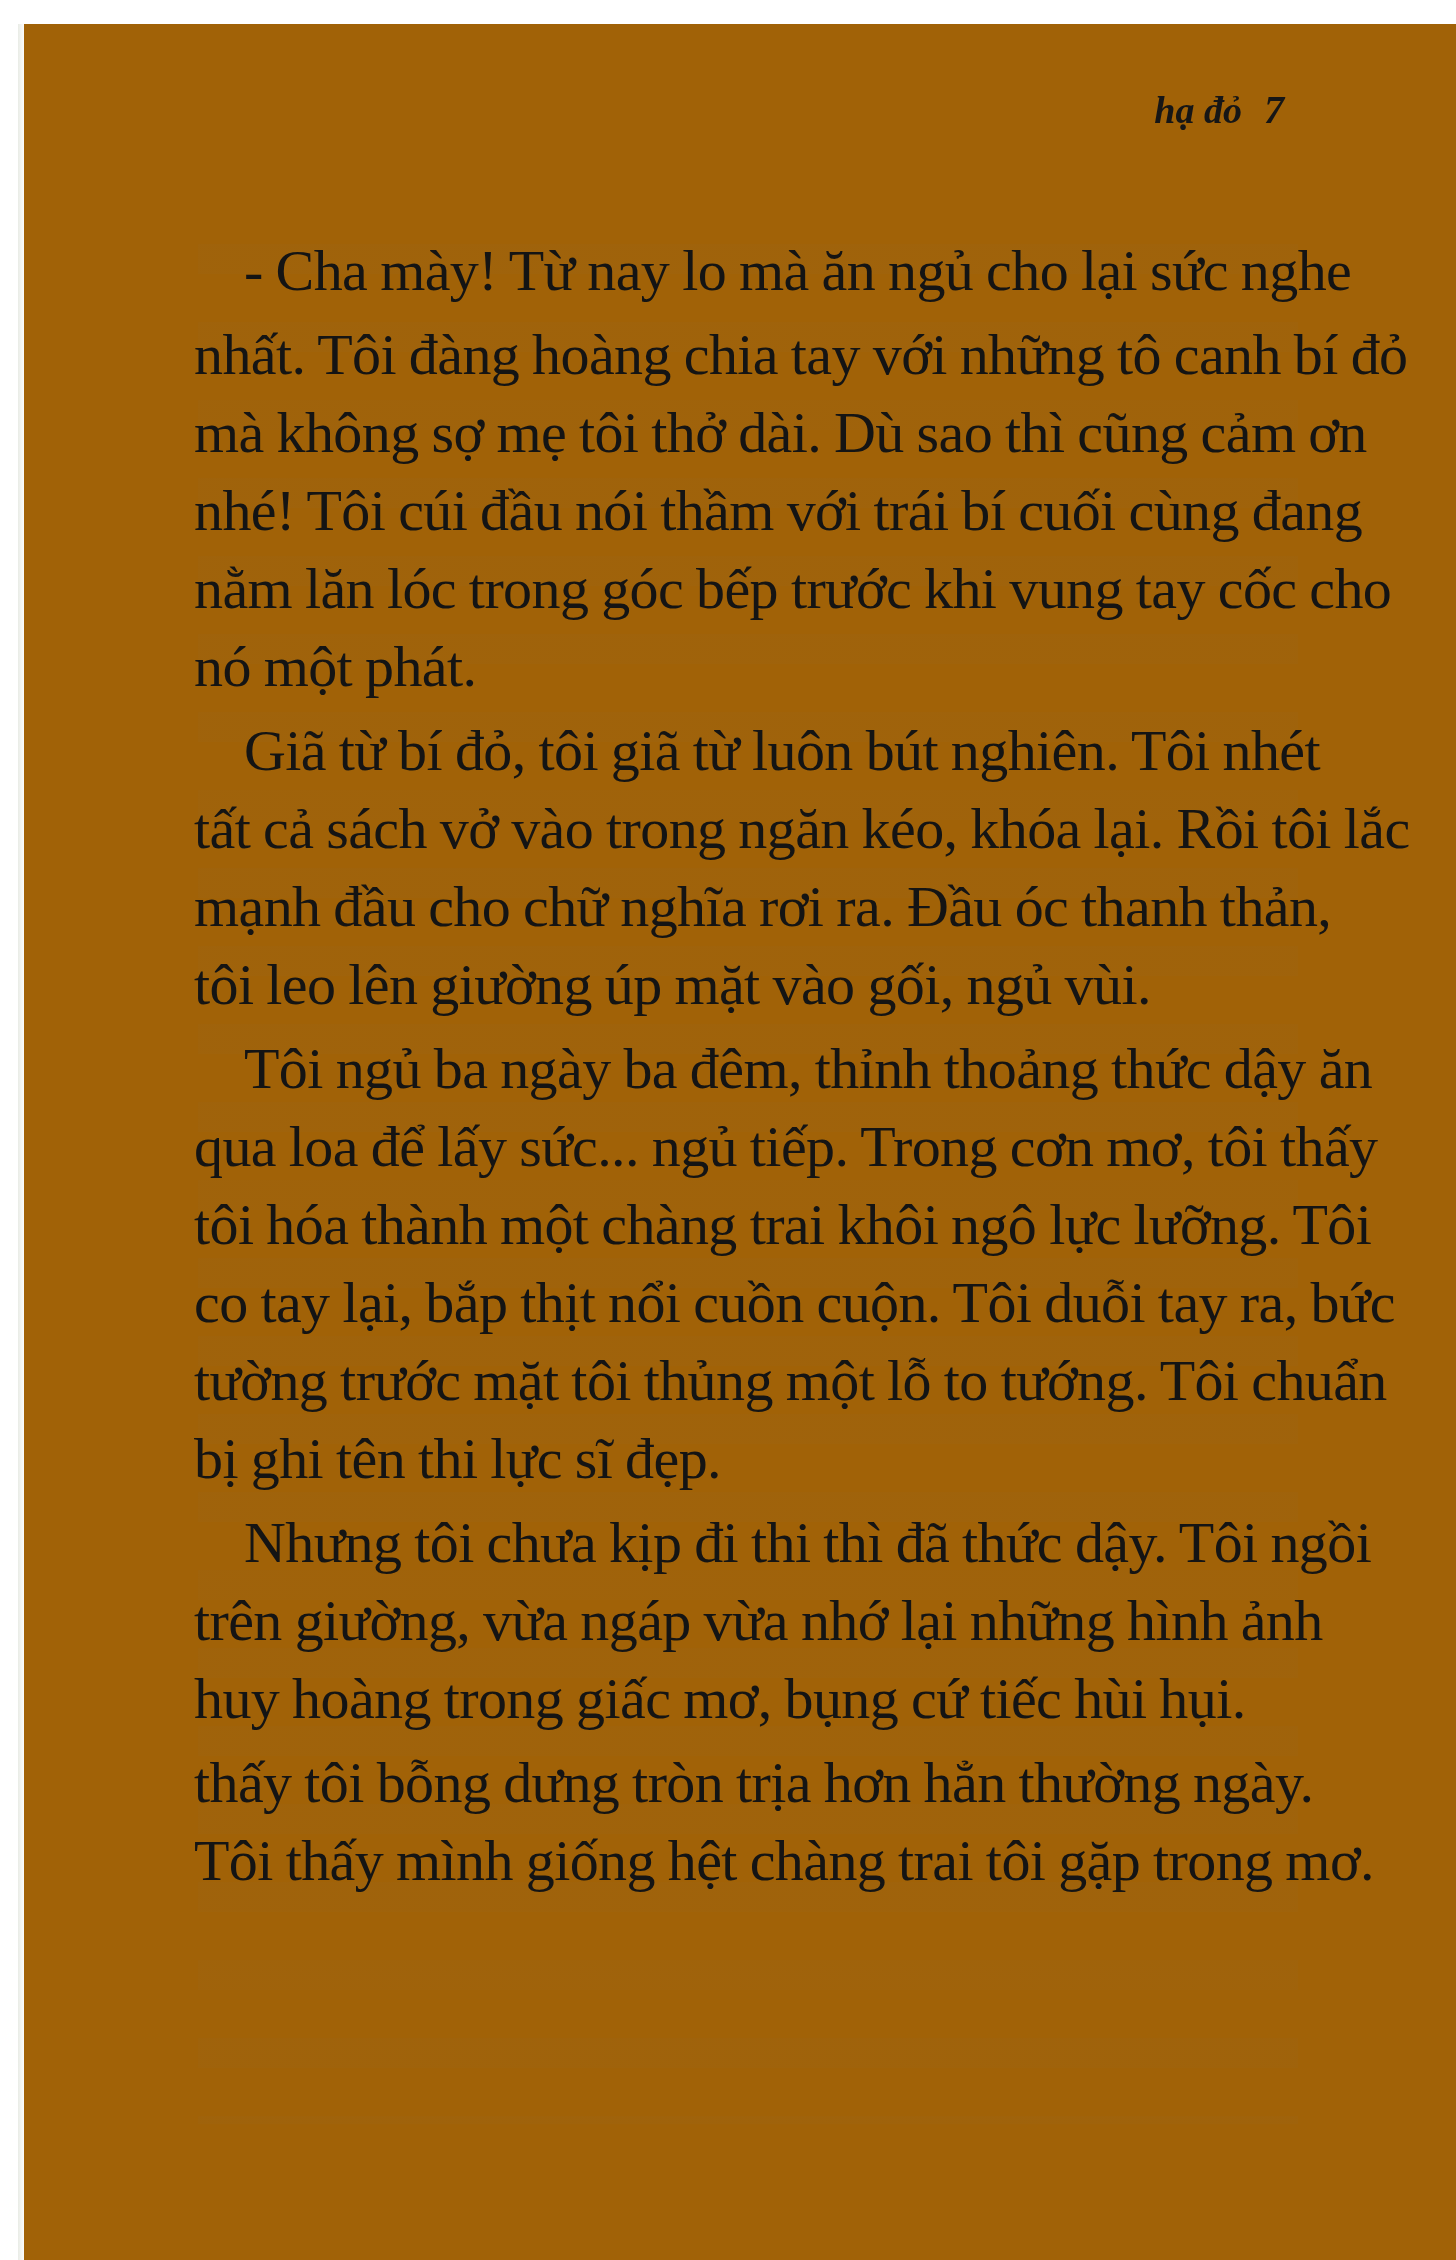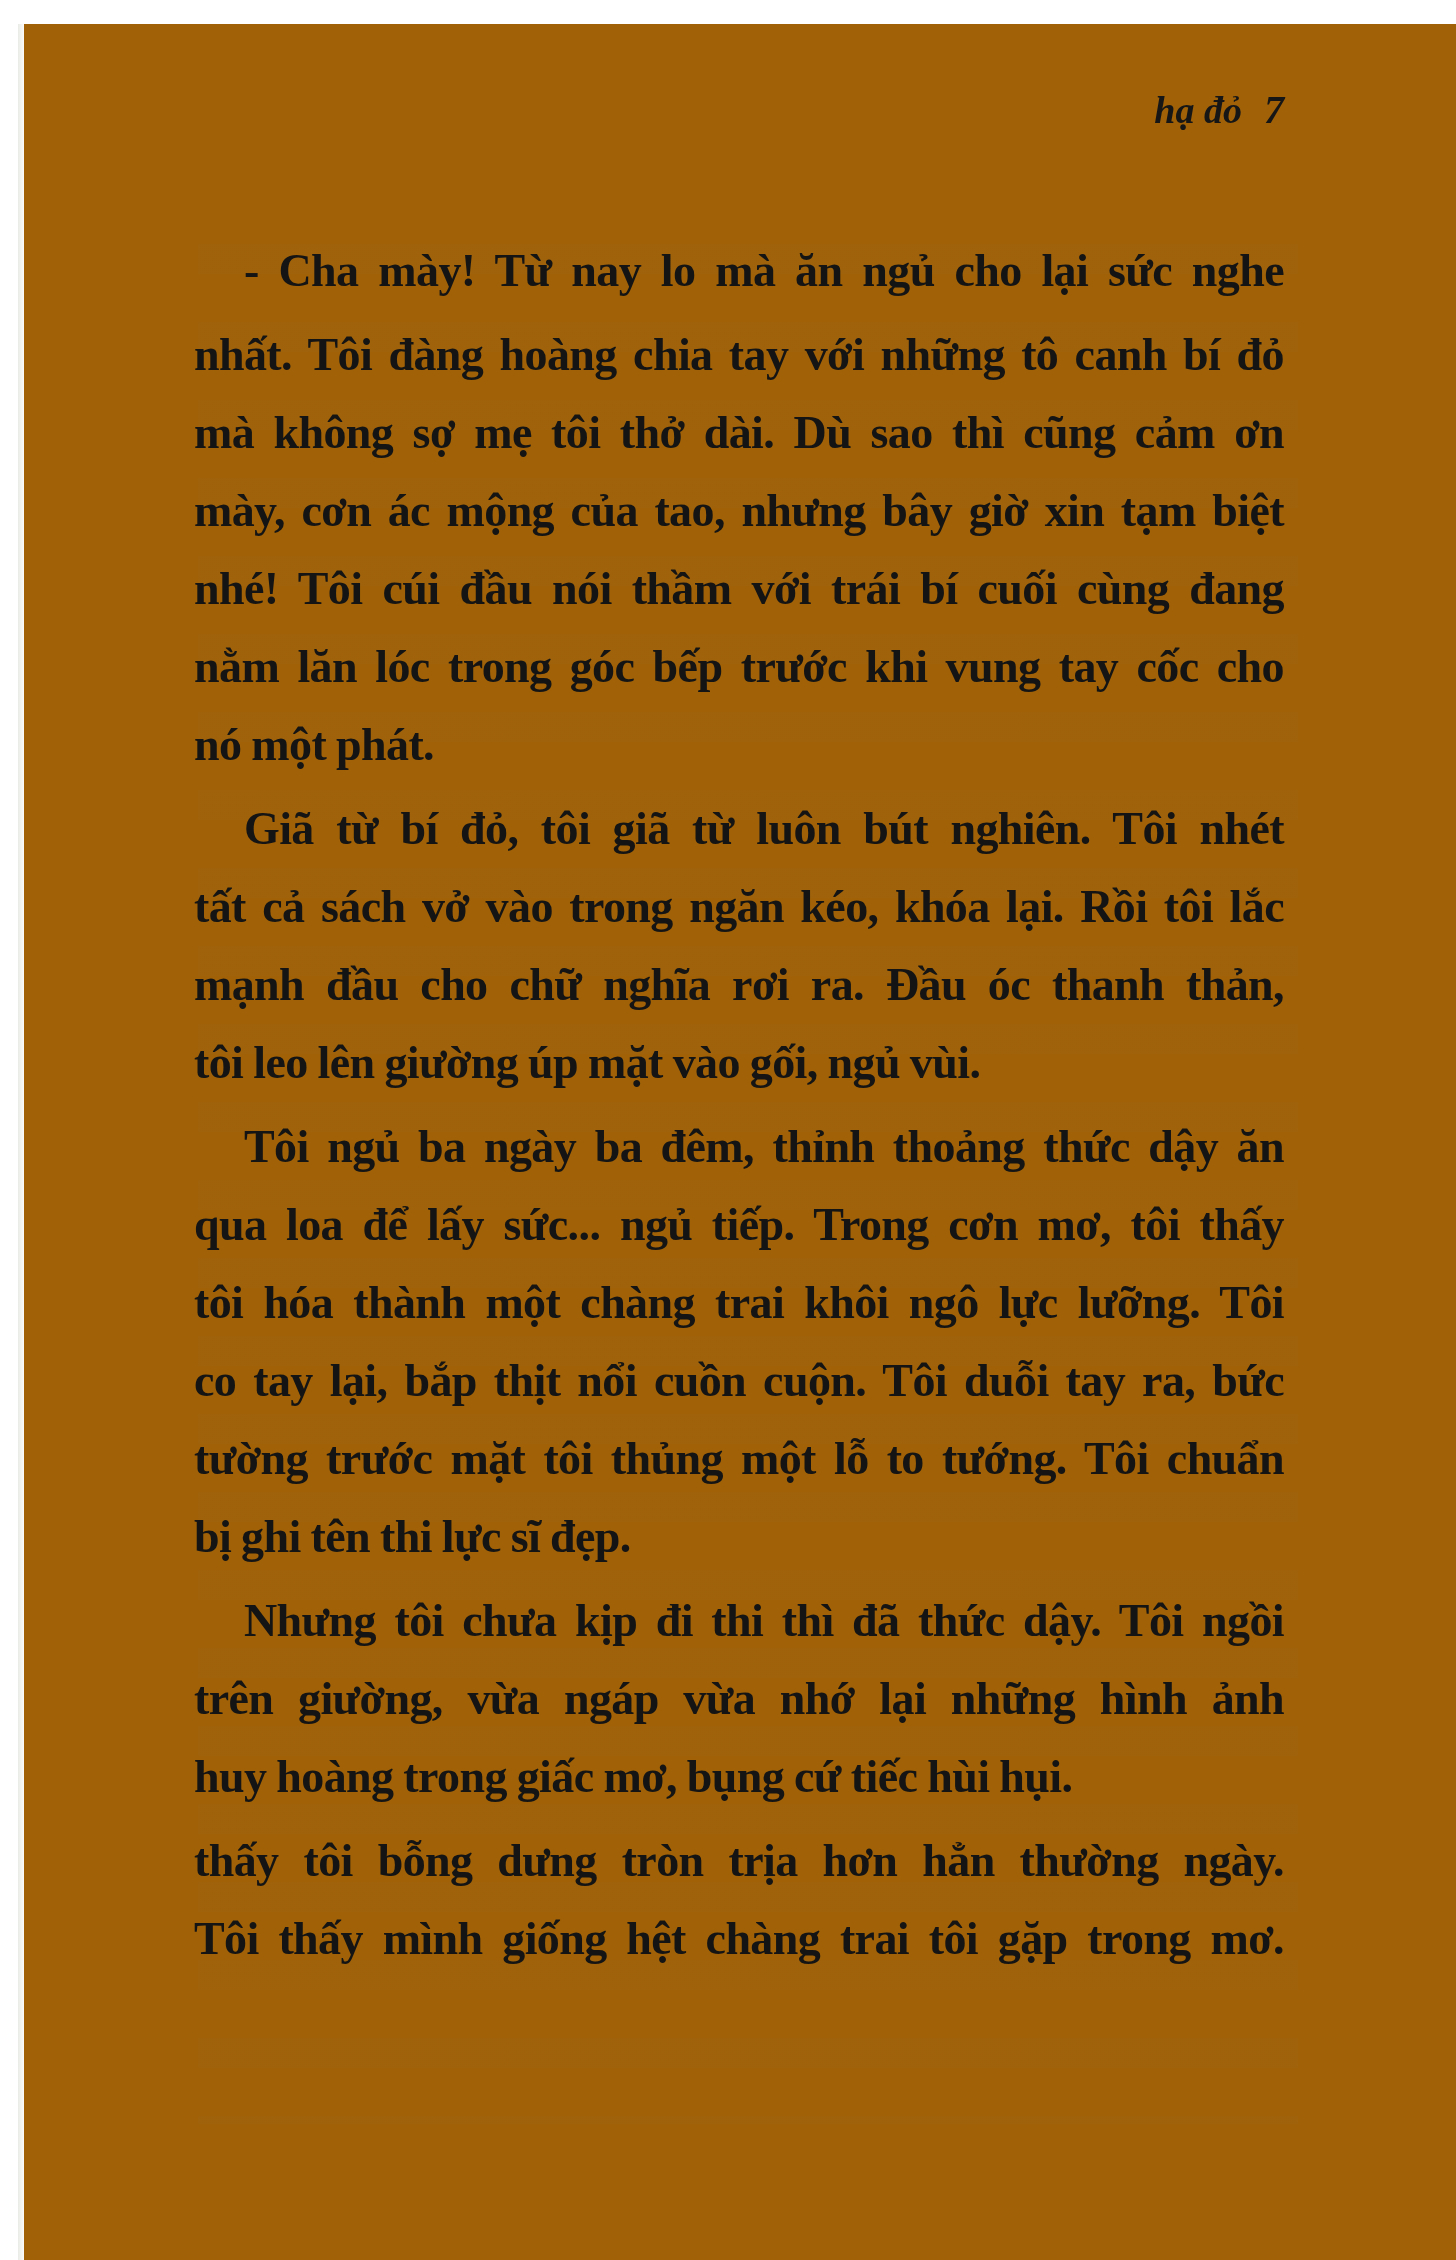--- a/index.html
+++ b/index.html
@@ -58,25 +58,24 @@
     .running-head .folio {
       font-style: italic;
       font-weight: bold;
       font-size: 40px;
     }
     .text-block {
       position: absolute;
       left: 176px;
       top: 208px;
       width: 1090px;
-      font-size: 46px;
+      font-size: 58px;
       line-height: 78px;
       letter-spacing: -0.6px;
       word-spacing: -1px;
-      font-weight: bold;
     }
     .line {
       display: block;
       height: 78px;
       white-space: nowrap;
       text-align: justify;
       text-align-last: justify;
       overflow: visible;
     }
     .line.indent {
@@ -105,21 +104,20 @@
   <div class="text-block">
 
     <div>
       <span class="line indent">- Cha mày! Từ nay lo mà ăn ngủ cho lại sức nghe</span>
     </div>
     <span class="para-gap"></span>
 
     <div>
       <span class="line">nhất. Tôi đàng hoàng chia tay với những tô canh bí đỏ</span>
       <span class="line">mà không sợ mẹ tôi thở dài. Dù sao thì cũng cảm ơn</span>
-      <span class="line">mày, cơn ác mộng của tao, nhưng bây giờ xin tạm biệt</span>
       <span class="line">nhé! Tôi cúi đầu nói thầm với trái bí cuối cùng đang</span>
       <span class="line">nằm lăn lóc trong góc bếp trước khi vung tay cốc cho</span>
       <span class="line last">nó một phát.</span>
     </div>
     <span class="para-gap"></span>
 
     <div>
       <span class="line indent">Giã từ bí đỏ, tôi giã từ luôn bút nghiên. Tôi nhét</span>
       <span class="line">tất cả sách vở vào trong ngăn kéo, khóa lại. Rồi tôi lắc</span>
       <span class="line">mạnh đầu cho chữ nghĩa rơi ra. Đầu óc thanh thản,</span>

